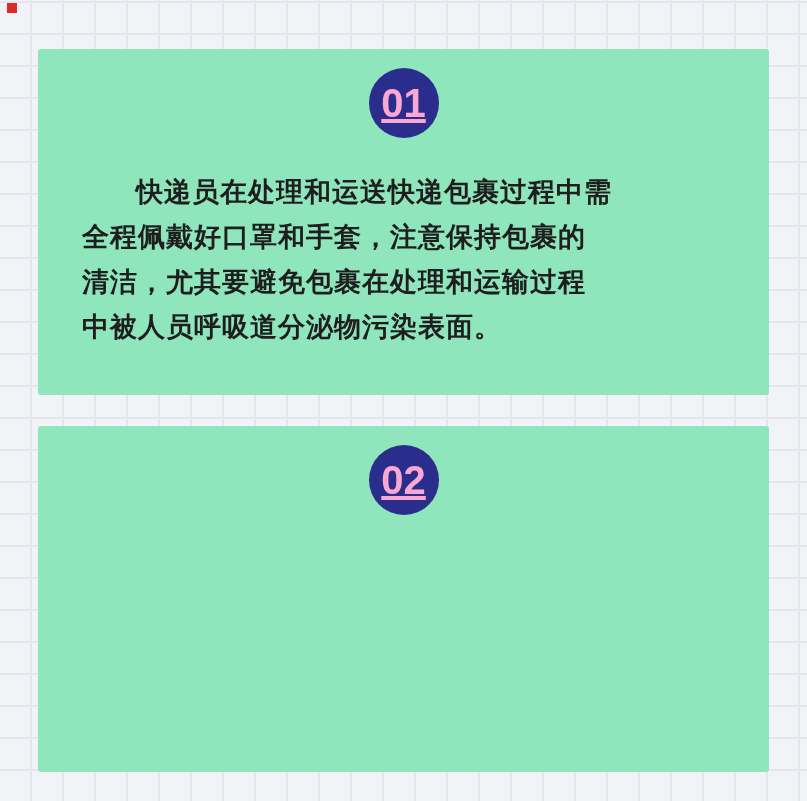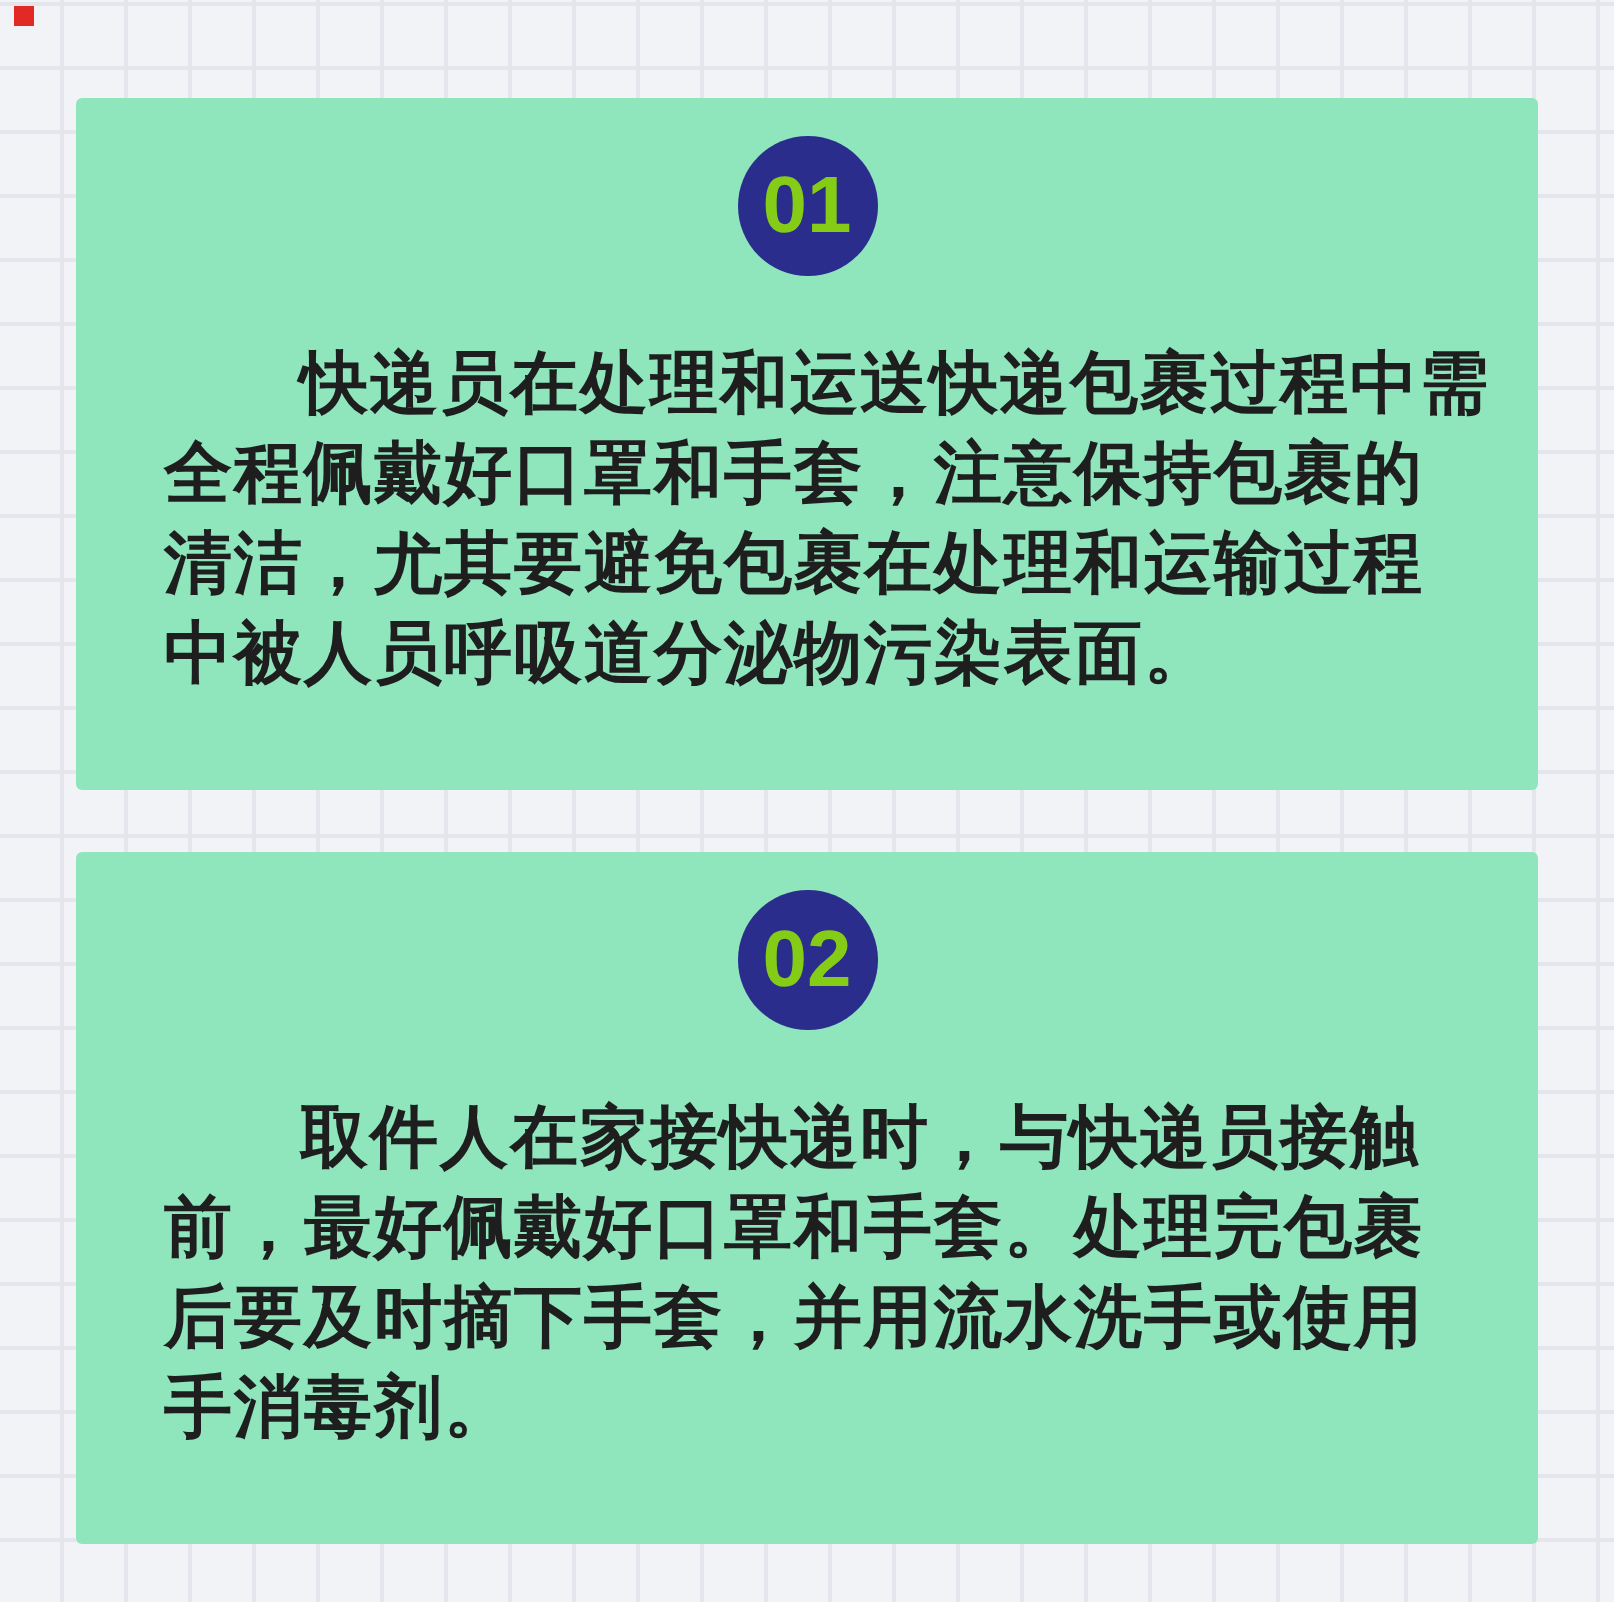--- a/index.html
+++ b/index.html
@@ -37,30 +37,31 @@
     box-sizing: border-box;
   }
   .card-1 { top: 49px; }
   .card-2 { top: 426px; }
   .badge {
     width: 70px;
     height: 70px;
     margin: 19px auto 0 auto;
     border-radius: 50%;
     background: #2b2d8c;
-    color: #84cc16;
+    color: #f9a8d4;
     display: flex;
     align-items: center;
     justify-content: center;
     font-size: 40px;
     font-weight: 700;
+    text-decoration: underline;
   }
   .tip-text {
     margin: 32px 23px 0 44px;
-    font-size: 34px;
+    font-size: 27px;
     line-height: 45px;
     font-weight: 700;
     color: #1e1e1e;
     letter-spacing: 1px;
     text-indent: 2em;
     white-space: pre-line;
   }
 </style>
 </head>
 <body>
@@ -74,17 +75,13 @@
   <p class="tip-text">快递员在处理和运送快递包裹过程中需
 全程佩戴好口罩和手套，注意保持包裹的
 清洁，尤其要避免包裹在处理和运输过程
 中被人员呼吸道分泌物污染表面。</p>
 </section>
 
 <section class="card card-2">
   <div class="badge">
     <span>02</span>
   </div>
-  <p class="tip-text">取件人在家接快递时，与快递员接触
-前，最好佩戴好口罩和手套。处理完包裹
-后要及时摘下手套，并用流水洗手或使用
-手消毒剂。</p>
 </section>
 
 </body></html>

